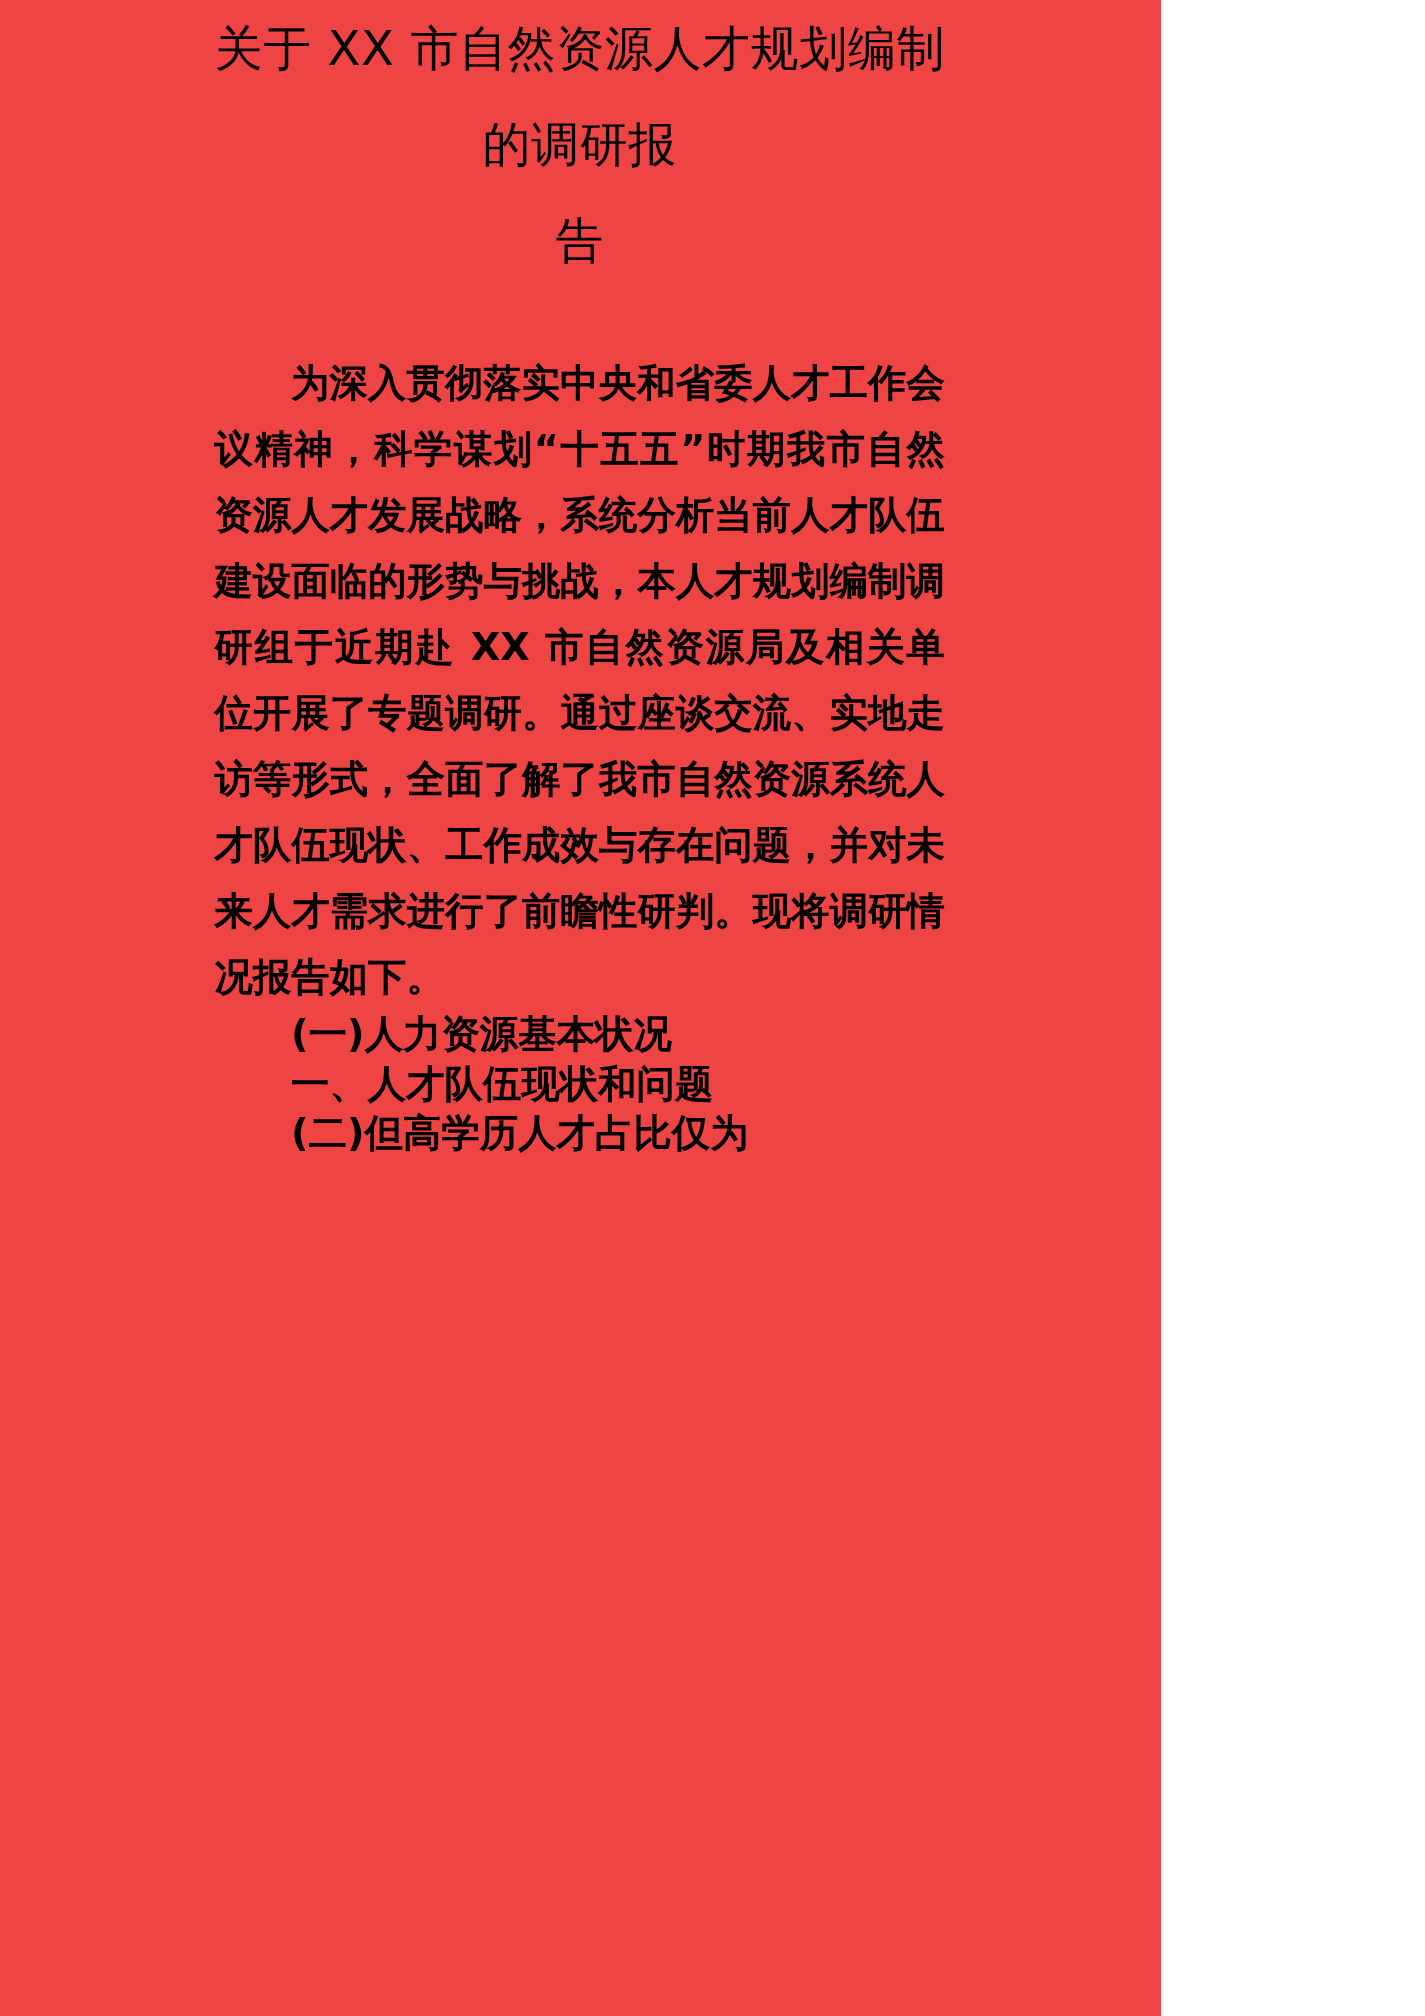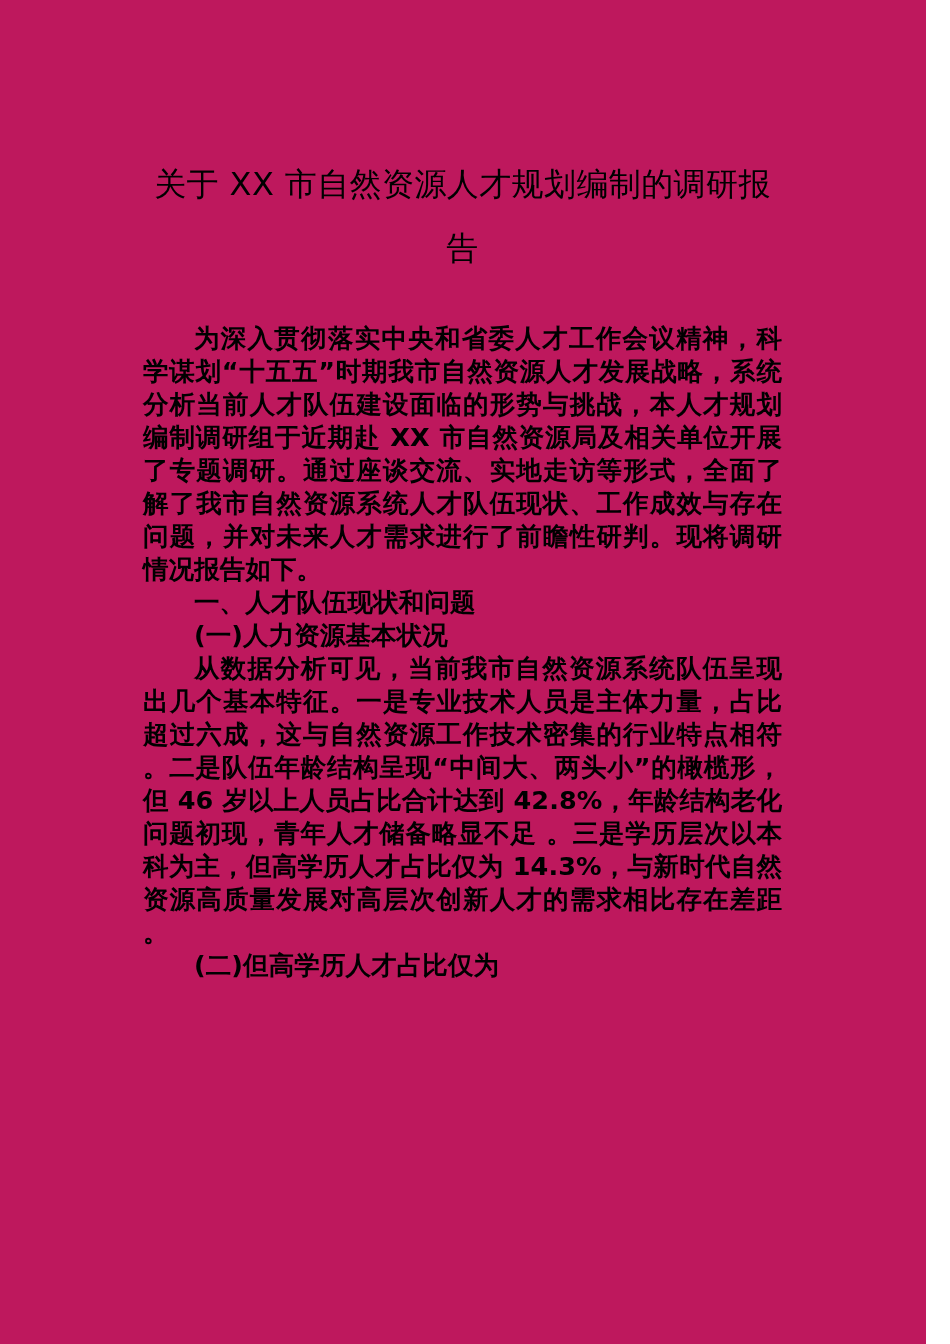--- a/index.html
+++ b/index.html
@@ -7,26 +7,25 @@
     margin: 0;
     padding: 0;
     background: #ffffff;
   }
   body {
     font-family: "DejaVu Sans", "Liberation Sans", sans-serif;
     color: #000000;
   }
   .page {
     position: relative;
-    width: 926px;
+    width: 774px;
     height: 1344px;
-    background: #be185d;
+    background: #ef4444;
     overflow: hidden;
     box-sizing: border-box;
-    padding-top: 152px;
     padding-left: 143px;
     padding-right: 144px;
   }
   .doc-title {
     font-family: "DejaVu Sans", "Liberation Sans", sans-serif;
     font-size: 32px;
     font-weight: 400;
     line-height: 64px;
     text-align: center;
     letter-spacing: 0.4px;
@@ -34,21 +33,21 @@
     padding: 0;
     color: #000000;
   }
   .body-block {
     margin-top: 42px;
   }
   p.para {
     margin: 0;
     padding: 0;
     font-size: 25.5px;
-    line-height: 33px;
+    line-height: 44px;
     font-weight: 600;
     text-align: justify;
     text-justify: inter-ideograph;
     letter-spacing: 0.1px;
     color: #000000;
     word-break: break-all;
   }
   p.indent-2 {
     text-indent: 2em;
   }
@@ -70,25 +69,24 @@
 
   <h1 class="doc-title">
     <span>关于 XX 市自然资源人才规划编制的调研报</span><br>
     <span>告</span>
   </h1>
 
   <div class="body-block">
 
     <p class="para indent-2">为深入贯彻落实中央和省委人才工作会议精神，科学谋划“十五五”时期我市自然资源人才发展战略，系统分析当前人才队伍建设面临的形势与挑战，本人才规划编制调研组于近期赴 XX 市自然资源局及相关单位开展了专题调研。通过座谈交流、实地走访等形式，全面了解了我市自然资源系统人才队伍现状、工作成效与存在问题，并对未来人才需求进行了前瞻性研判。现将调研情况报告如下。</p>
 
+    <p class="heading">(一)人力资源基本状况</p>
+
     <p class="heading">一、人才队伍现状和问题</p>
 
-    <p class="heading">(一)人力资源基本状况</p>
 
-
-    <p class="para indent-2">从数据分析可见，当前我市自然资源系统队伍呈现出几个基本特征。一是专业技术人员是主体力量，占比超过六成，这与自然资源工作技术密集的行业特点相符 。二是队伍年龄结构呈现“中间大、两头小”的橄榄形，但 46 岁以上人员占比合计达到 42.8%，年龄结构老化问题初现，青年人才储备略显不足 。三是学历层次以本科为主，但高学历人才占比仅为 14.3%，与新时代自然资源高质量发展对高层次创新人才的需求相比存在差距 。</p>
 
     <p class="heading">(二)但高学历人才占比仅为</p>
 
 
   </div>
 
 </div>
 
 </body></html>

